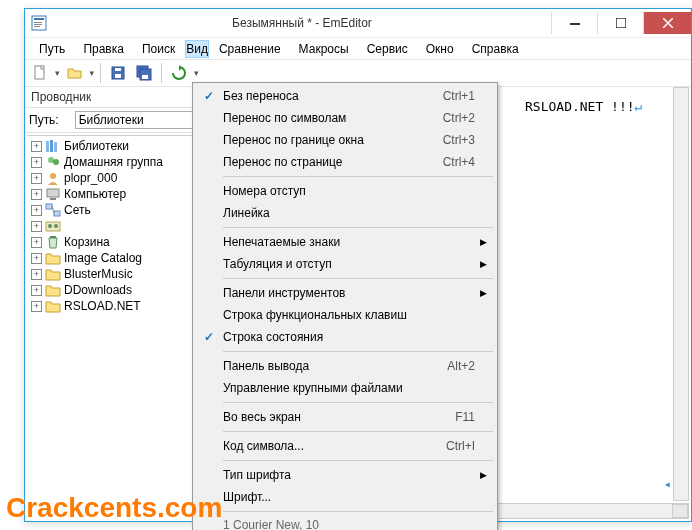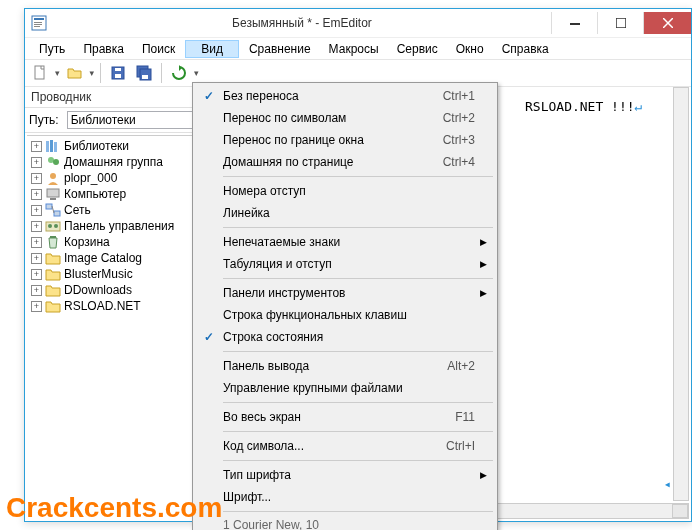--- a/index.html
+++ b/index.html
@@ -6,29 +6,29 @@
 body { font-family: "Segoe UI", Tahoma, sans-serif; font-size: 12px; background: #fff; width: 692px; height: 530px; overflow: hidden; position: relative; }
 .window { position: absolute; top: 8px; left: 24px; width: 668px; height: 514px; border: 1px solid #2b9fd9; background: #fff; box-shadow: 0 2px 8px rgba(0,0,0,.15); }
 .titlebar { height: 28px; background: #fff; display: flex; align-items: center; }
 .titlebar .icon-box { width: 28px; display: flex; justify-content: center; }
 .titlebar .title-text { flex: 1; text-align: center; color: #333; font-size: 12px; }
 .win-btns { display: flex; }
 .win-btn { width: 46px; height: 22px; border-left: 1px solid #ddd; display: flex; align-items: center; justify-content: center; background: #fff; }
 .win-btn.close { background: #c75050; color: #fff; width: 48px; }
 .menubar { height: 22px; display: flex; align-items: center; padding: 0 6px; gap: 2px; border-top: 1px solid #eee; }
 .menubar .menu-item { padding: 2px 8px; color: #000; cursor: default; }
-.menubar .menu-item.active { background: #cce8ff; border: 1px solid #99d1ff; padding: 1px 15px; }
+.menubar .menu-item.active { background: #cce8ff; border: 1px solid #99d1ff; padding: 1px 0; }
 .toolbar-row { height: 28px; border-top: 1px solid #e5e5e5; border-bottom: 1px solid #e5e5e5; display: flex; align-items: center; padding: 0 4px; gap: 4px; }
 .tool-btn { width: 22px; height: 22px; display: flex; align-items: center; justify-content: center; border-radius: 2px; }
 .tool-sep { width: 1px; height: 20px; background: #ccc; margin: 0 2px; }
 .tab-btn { padding: 2px 10px; border: 1px solid #ccc; background: #fdfdfd; font-size: 12px; margin-left: 4px; height: 22px; display: flex; align-items: center; }
 .content-area { display: flex; height: calc(100% - 28px - 22px - 28px); }
 .sidebar { width: 180px; border-right: 1px solid #ccc; background: #fff; display: flex; flex-direction: column; }
 .sidebar-title { padding: 3px 6px; font-size: 12px; color: #333; border-bottom: 1px solid #e0e0e0; }
-.path-row { display: flex; align-items: center; padding: 3px 4px; gap: 8px; border-bottom: 1px solid #e0e0e0; }
+.path-row { display: flex; align-items: center; padding: 3px 4px; gap: 16px; border-bottom: 1px solid #e0e0e0; }
 .path-row .label { font-size: 12px; }
 .path-row input { flex: 1; border: 1px solid #abadb3; padding: 1px 3px; font-size: 12px; height: 18px; }
 .tree { flex: 1; overflow: auto; border-top: 1px solid #ccc; margin: 2px; padding: 2px 0; }
 .tree-item { display: flex; align-items: center; padding: 1px 4px; gap: 3px; white-space: nowrap; }
 .exp-box { width: 11px; height: 11px; border: 1px solid #888; display: inline-flex; align-items: center; justify-content: center; font-size: 9px; line-height: 1; color: #555; }
 .folder-ico { width: 16px; height: 14px; display: inline-block; position: relative; }
 .editor { flex: 1; position: relative; background: #fff; }
 .editor-content { position: absolute; top: 12px; left: 320px; font-family: Consolas, monospace; font-size: 13px; color: #000; }
 .editor-arrow { color: #2a91d8; }
 .editor-end { position: absolute; bottom: 30px; right: 20px; color: #2a91d8; font-family: Consolas, monospace; }
@@ -193,21 +193,20 @@
               </svg></span>
             <span>Сеть</span>
           </div>
           <div class="tree-item">
             <span class="exp-box">+</span>
             <span class="folder-ico"><svg width="16" height="14">
                 <rect x="1" y="3" width="14" height="9" fill="#e8e8c5" stroke="#b8a85a"></rect>
                 <circle cx="5" cy="7" r="2" fill="#5a8f5a"></circle>
                 <circle cx="11" cy="7" r="2" fill="#5a8f5a"></circle>
               </svg></span>
-            <span>Панель управления</span>
           </div>
           <div class="tree-item">
             <span class="exp-box">+</span>
             <span class="folder-ico"><svg width="16" height="14">
                 <path d="M4 3 L12 3 L11 13 L5 13 Z" fill="#d5e8d5" stroke="#5a8f5a"></path>
                 <rect x="5" y="1" width="6" height="2" fill="#5a8f5a"></rect>
               </svg></span>
             <span>Корзина</span>
           </div>
           <div class="tree-item">
@@ -261,21 +260,21 @@
     </div>
     <div class="dd-item">
       <span class="label">Перенос по символам</span>
       <span class="shortcut">Ctrl+2</span>
     </div>
     <div class="dd-item">
       <span class="label">Перенос по границе окна</span>
       <span class="shortcut">Ctrl+3</span>
     </div>
     <div class="dd-item">
-      <span class="label">Домашняя по странице</span>
+      <span class="label">Перенос по странице</span>
       <span class="shortcut">Ctrl+4</span>
     </div>
     <div class="dd-sep"></div>
     <div class="dd-item">
       <span class="label">Номера отступ</span>
     </div>
     <div class="dd-item">
       <span class="label">Линейка</span>
     </div>
     <div class="dd-sep"></div>

